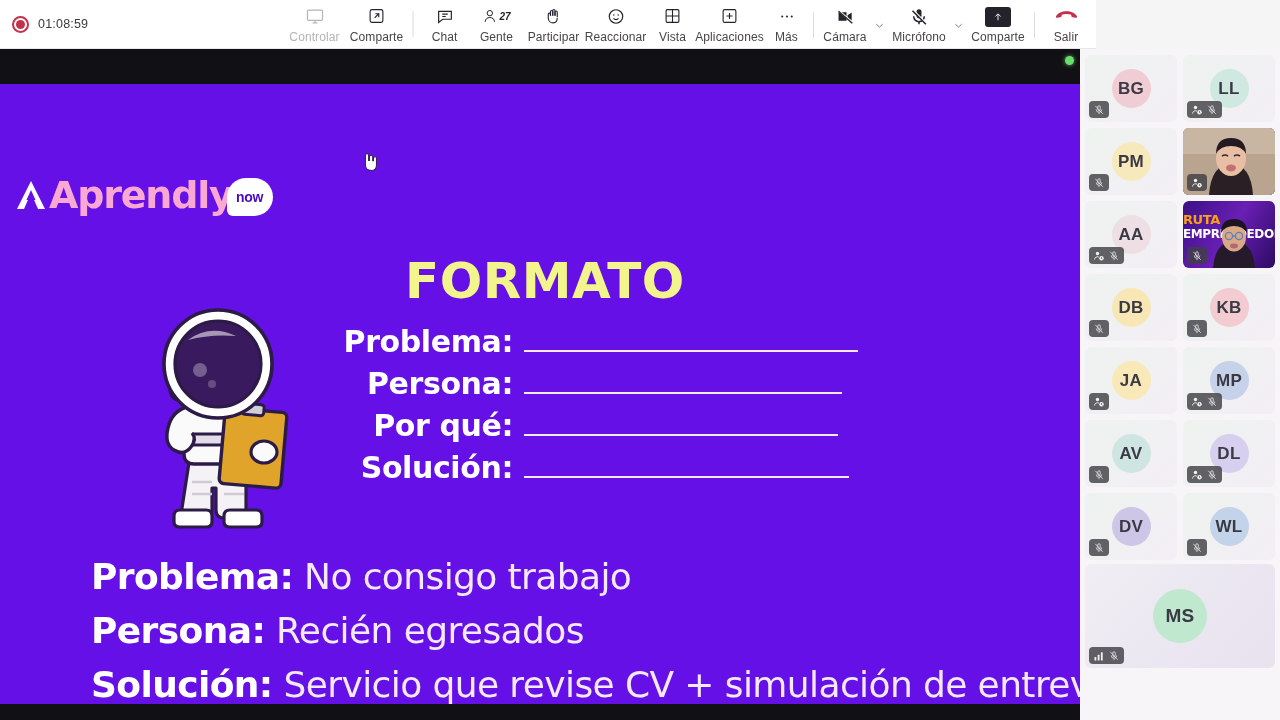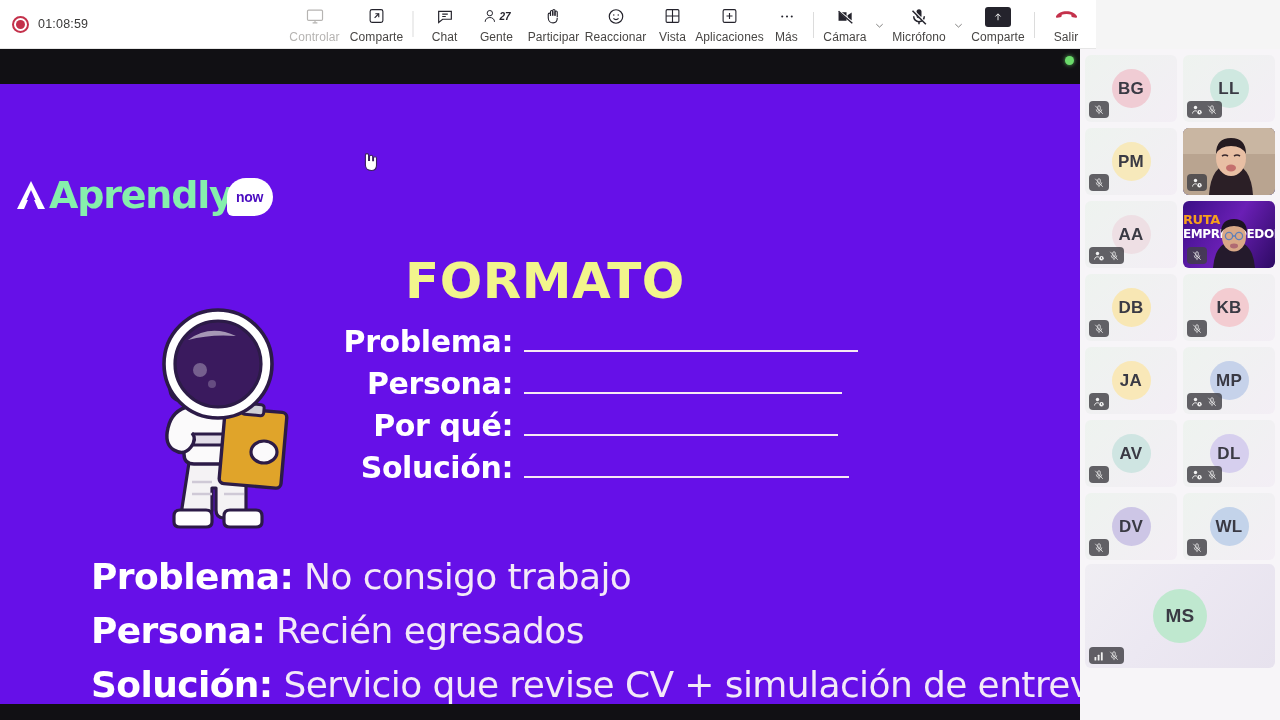--- a/index.html
+++ b/index.html
@@ -75,21 +75,21 @@
     background: #6bdb6b; box-shadow: 0 0 4px rgba(107,219,107,.8);
   }
   .slide {
     position: absolute; left: 0; top: 35px; width: 1080px; height: 620px;
     background: #6610e8; overflow: hidden;
   }
 
   
   .logo { position: absolute; left: 14px; top: 90px; display: flex; align-items: center; }
   .logo-mark { width: 34px; height: 34px; position: relative; margin-right: 1px; }
-  .logo-text { font-size: 38px; font-weight: 700; color: #86efac; letter-spacing: -1.2px;
+  .logo-text { font-size: 38px; font-weight: 700; color: #f9a8d4; letter-spacing: -1.2px;
                font-family: "DejaVu Sans", sans-serif; line-height: 1; }
   .logo-bubble {
     width: 46px; height: 38px; background: #ffffff; border-radius: 19px 19px 19px 6px;
     display: flex; align-items: center; justify-content: center; margin-left: -6px; margin-top: 4px;
   }
   .logo-bubble span { font-size: 14px; font-weight: 700; color: #4b0cc0; letter-spacing: -.3px; }
 
   
   .astro { position: absolute; left: 138px; top: 222px; width: 160px; height: 228px; }
 

